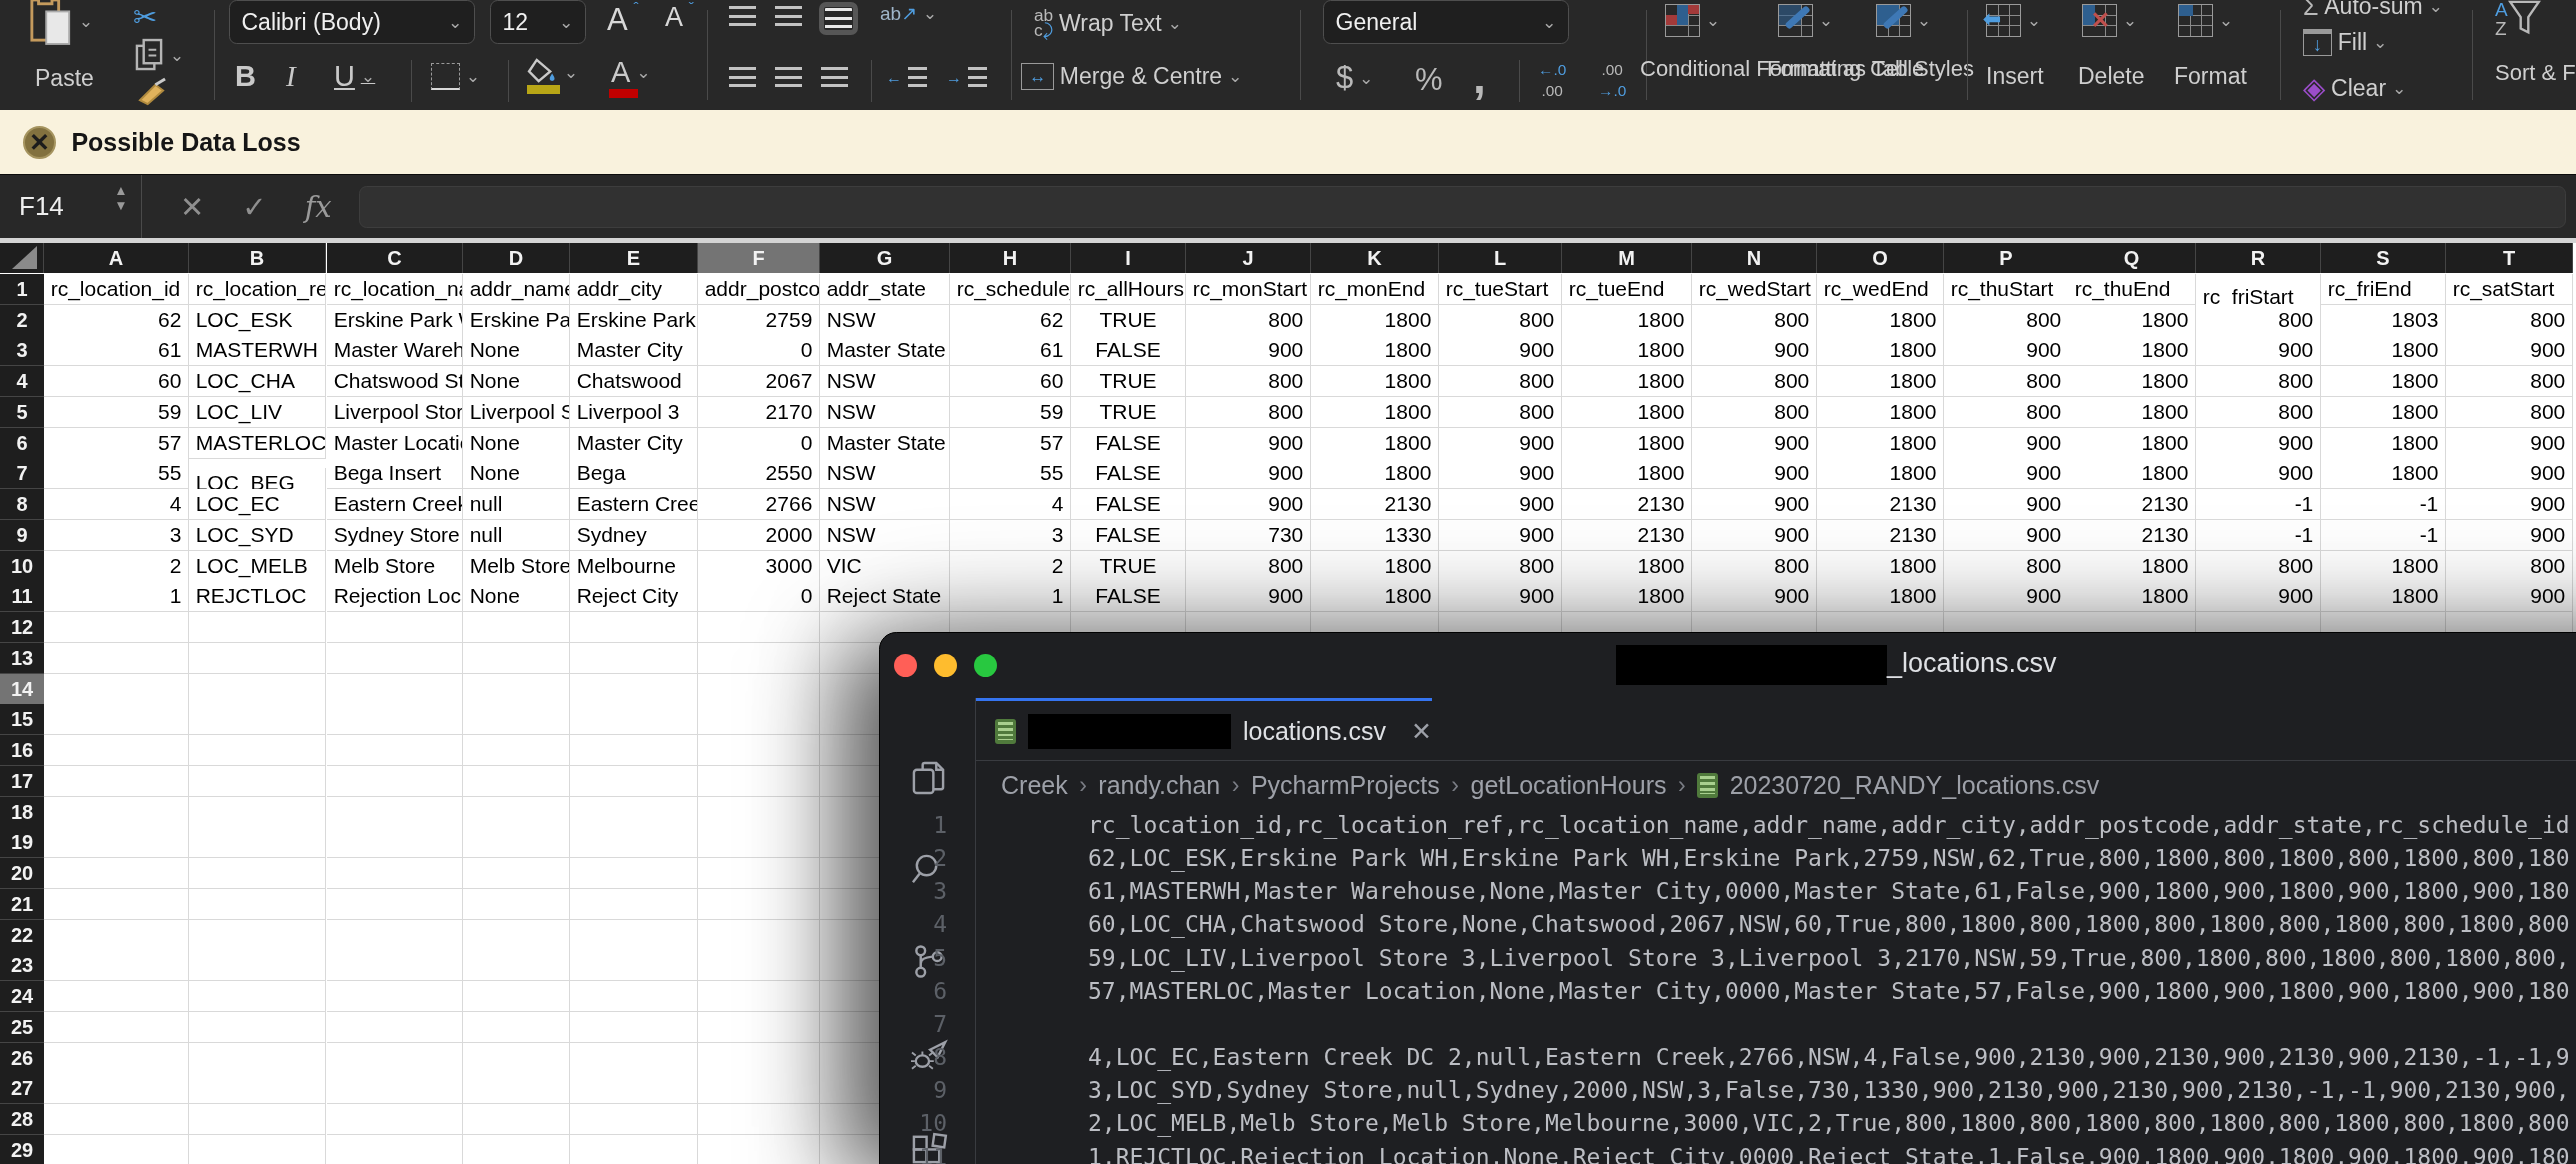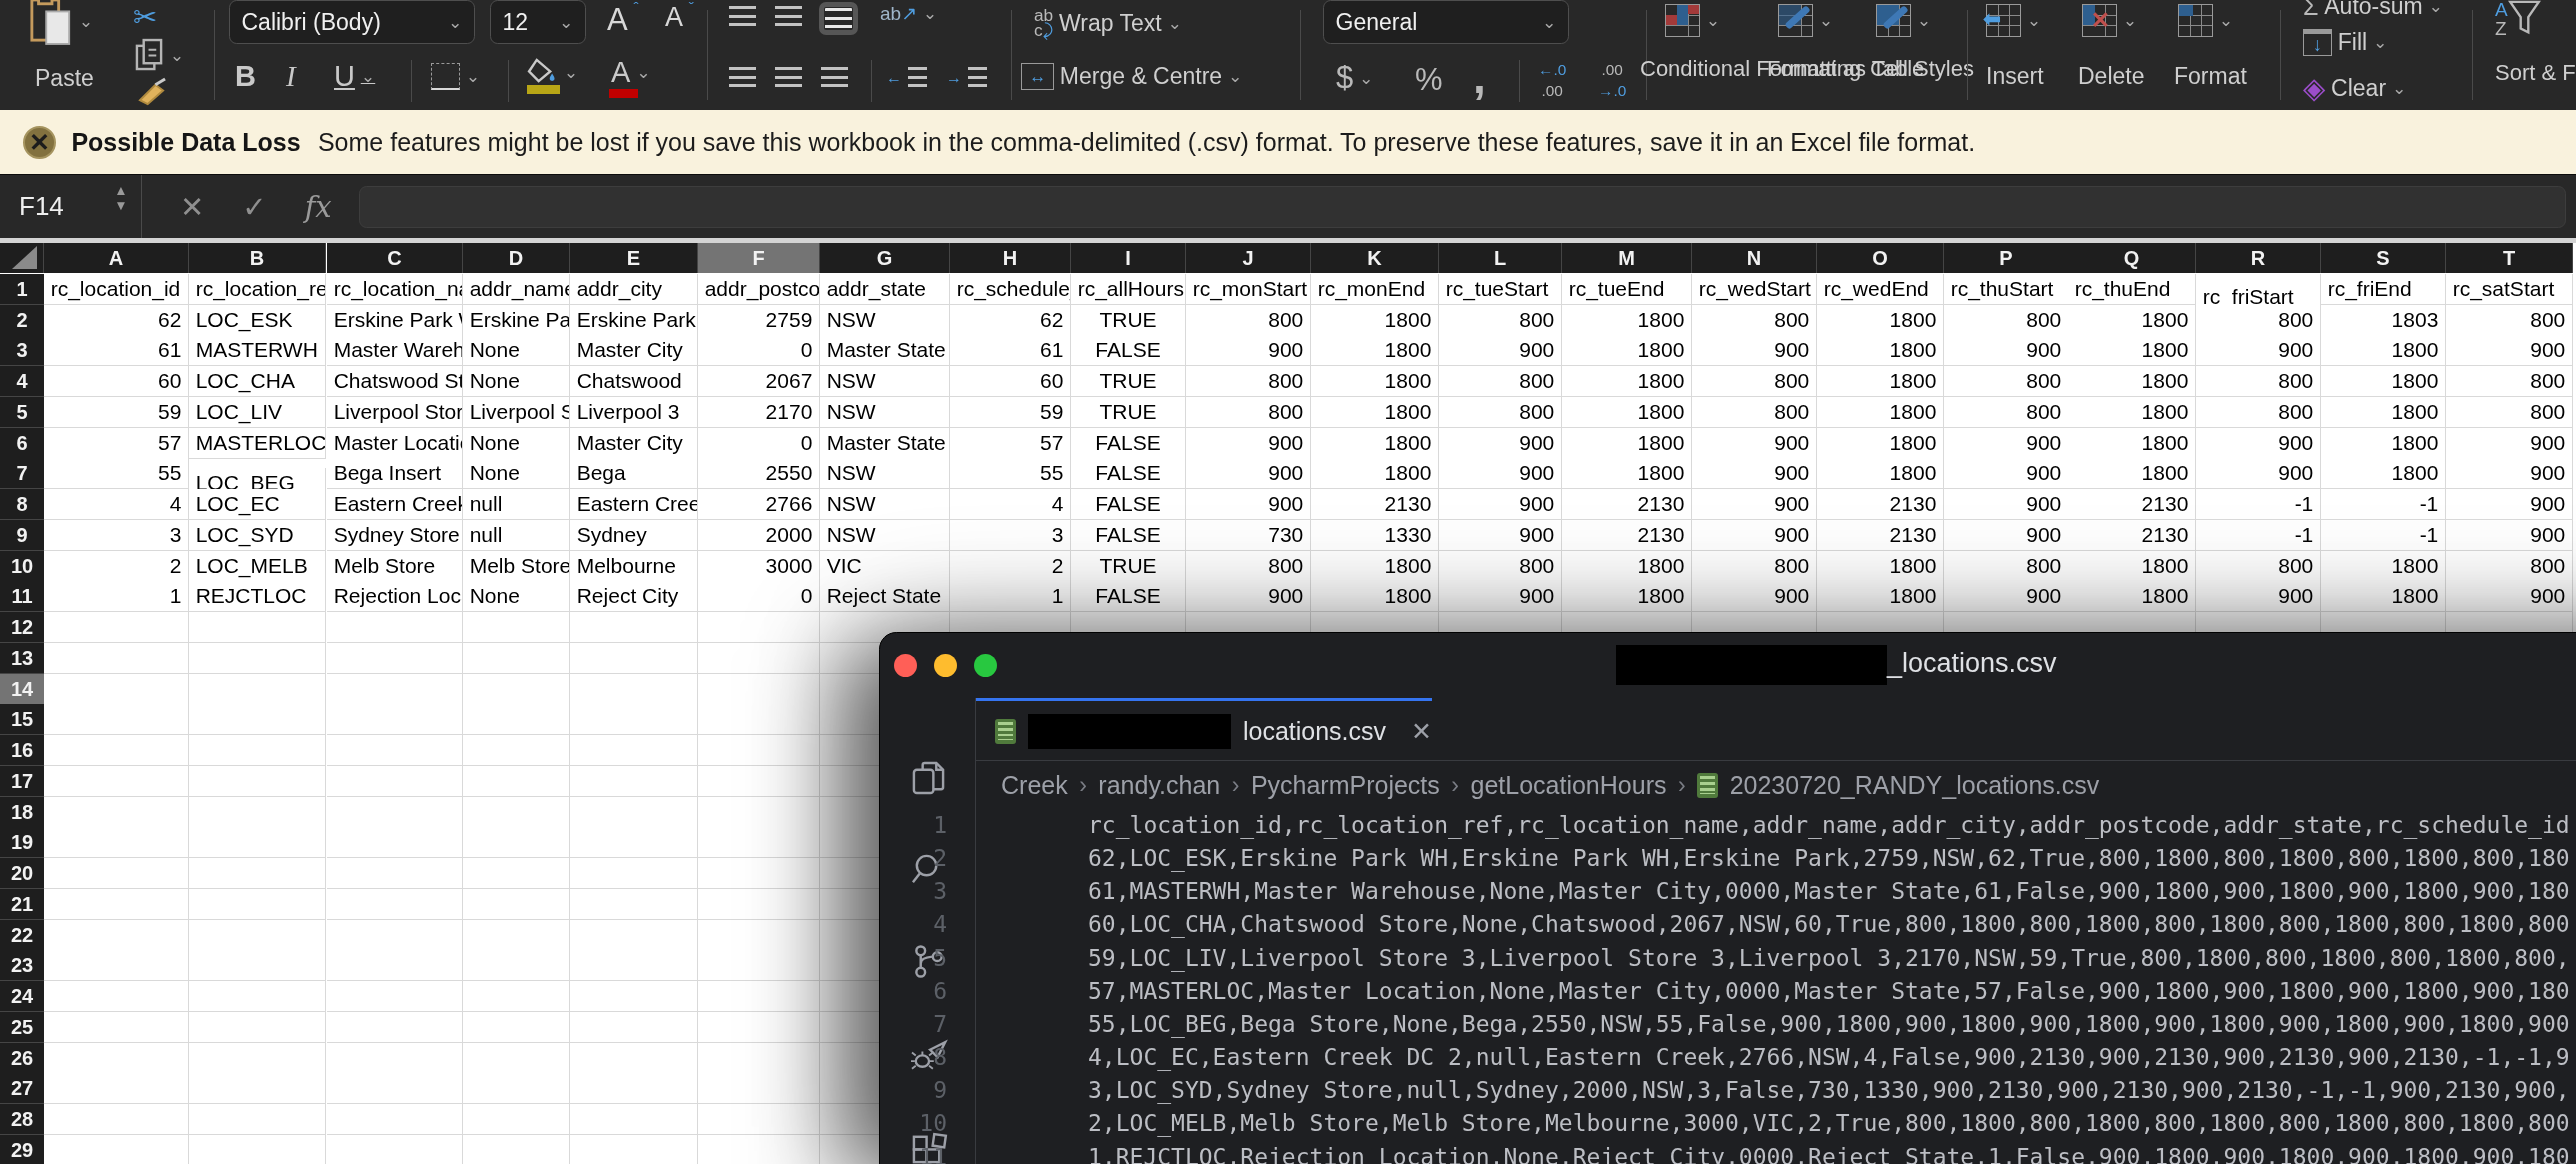--- a/index.html
+++ b/index.html
@@ -314,21 +314,20 @@
           </svg>
       </span>
     </div>
     <div class="rlabel2" style="left:2495px;top:60px;text-align:left">Sort &amp;
 Filter</div>
   </div>
 
   <div class="warnbar">
     <span class="warnicon">✕</span>
     <b>Possible Data Loss</b>
-    <span>Some features might be lost if you save this workbook in the comma-delimited (.csv) format. To preserve these features, save it in an Excel file format.</span>
   </div>
 
   <div class="fbar">
     <div class="namebox">
       <span class="nb">F14</span>
       <span class="spin">
           <span>▲</span>
           <span>▼</span>
         </span>
     </div>
@@ -1028,21 +1027,21 @@
         <span class="csvico"></span>
         <span>20230720_RANDY_locations.csv</span>
       </div>
     <div class="codes" id="codes">
         <div class="cline" style="top: 0px; width: 100%;"><span class="lnum">1</span><span class="ltext">rc_location_id,rc_location_ref,rc_location_name,addr_name,addr_city,addr_postcode,addr_state,rc_schedule_id</span></div>
         <div class="cline" style="top: 33px; width: 100%;"><span class="lnum">2</span><span class="ltext">62,LOC_ESK,Erskine Park WH,Erskine Park WH,Erskine Park,2759,NSW,62,True,800,1800,800,1800,800,1800,800,180</span></div>
         <div class="cline" style="top: 66px; width: 100%;"><span class="lnum">3</span><span class="ltext">61,MASTERWH,Master Warehouse,None,Master City,0000,Master State,61,False,900,1800,900,1800,900,1800,900,180</span></div>
         <div class="cline" style="top: 99px; width: 100%;"><span class="lnum">4</span><span class="ltext">60,LOC_CHA,Chatswood Store,None,Chatswood,2067,NSW,60,True,800,1800,800,1800,800,1800,800,1800,800,1800,800</span></div>
         <div class="cline" style="top: 133px; width: 100%;"><span class="lnum">5</span><span class="ltext">59,LOC_LIV,Liverpool Store 3,Liverpool Store 3,Liverpool 3,2170,NSW,59,True,800,1800,800,1800,800,1800,800,</span></div>
         <div class="cline" style="top: 166px; width: 100%;"><span class="lnum">6</span><span class="ltext">57,MASTERLOC,Master Location,None,Master City,0000,Master State,57,False,900,1800,900,1800,900,1800,900,180</span></div>
-        <div class="cline" style="top: 199px; width: 100%;"><span class="lnum">7</span><span class="ltext">55,LOC_BEG,Bega Store,None,Bega,2550,NSW,55,False,900,1800,900,1800,900,1800,900,1800,900,1800,900,1800,900</span></div>
+        <div class="cline" style="top: 199px; width: 100%;"><span class="lnum">7</span></div>
         <div class="cline" style="top: 232px; width: 100%;"><span class="lnum">8</span><span class="ltext">4,LOC_EC,Eastern Creek DC 2,null,Eastern Creek,2766,NSW,4,False,900,2130,900,2130,900,2130,900,2130,-1,-1,9</span></div>
         <div class="cline" style="top: 265px; width: 100%;"><span class="lnum">9</span><span class="ltext">3,LOC_SYD,Sydney Store,null,Sydney,2000,NSW,3,False,730,1330,900,2130,900,2130,900,2130,-1,-1,900,2130,900,</span></div>
         <div class="cline" style="top: 298px; width: 100%;"><span class="lnum">10</span><span class="ltext">2,LOC_MELB,Melb Store,Melb Store,Melbourne,3000,VIC,2,True,800,1800,800,1800,800,1800,800,1800,800,1800,800</span></div>
         <div class="cline" style="top: 332px; width: 100%;"><span class="lnum">11</span><span class="ltext">1,REJCTLOC,Rejection Location,None,Reject City,0000,Reject State,1,False,900,1800,900,1800,900,1800,900,180</span></div>
       </div>
   </div>
 </div>
 
 
 </body></html>

